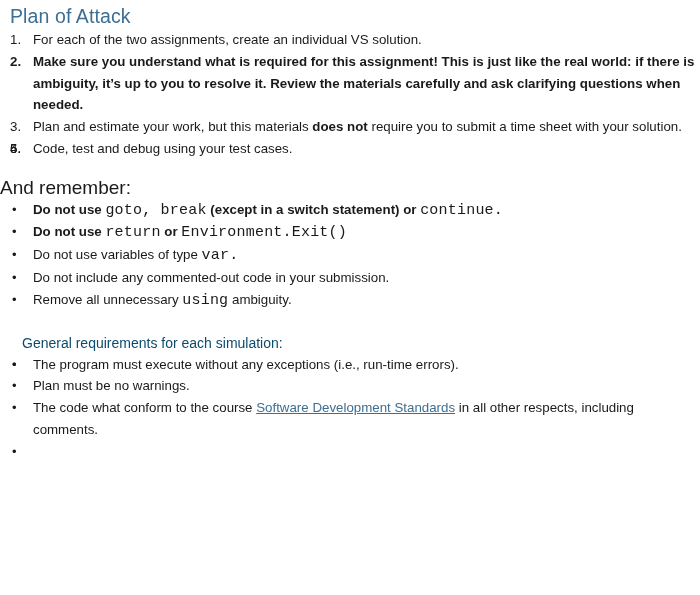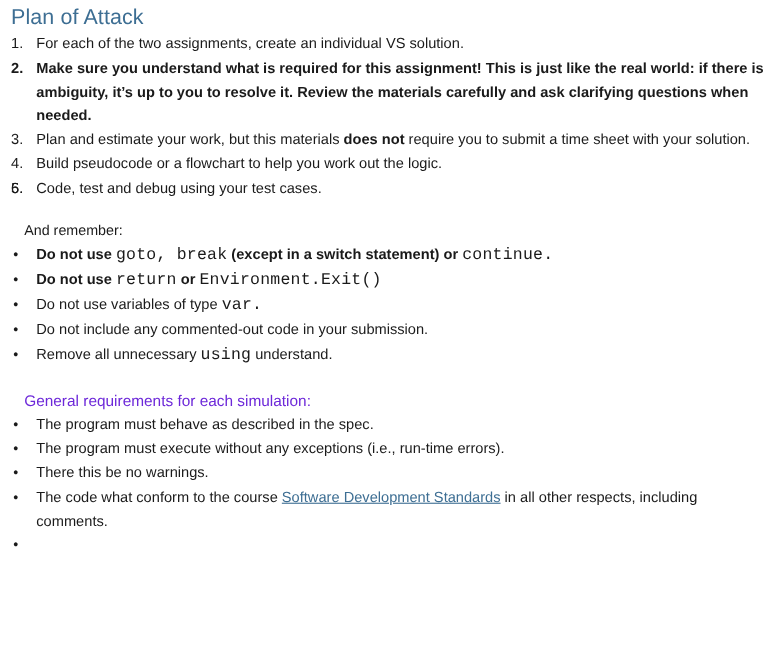--- a/index.html
+++ b/index.html
@@ -30,21 +30,21 @@
     font-weight: 400;
     color: #3d6e93;
     letter-spacing: 0.1px;
     margin: 0;
     padding: 3px 0 0 10px;
     line-height: 26px;
   }
   .section-heading {
     font-size: 14px;
     font-weight: 400;
-    color: #6d28d9;
+    color: #0c4a6e;
     margin: 0;
     padding: 0 0 0 22px;
     line-height: 21px;
   }
 
   
   ol.num-list, ul.bullet-list {
     list-style: none;
     margin: 0;
     padding: 0;
@@ -70,23 +70,22 @@
     top: 0;
     font-size: 13px;
     line-height: 21.8px;
   }
   li.bold-item, li.bold-item > .marker {
     font-weight: bold;
   }
 
   .num-block { margin-top: 9px; }
   .remember-intro {
-    font-size: 13px;
+    font-size: 19px;
     line-height: 21.8px;
-    padding-left: 22px;
     margin-top: 17px;
   }
   .remember-list { margin-top: 0px; }
   .reqs-heading-wrap { margin-top: 21px; }
   .reqs-list { margin-top: 0px; }
 
   
   .b { font-weight: bold; }
   .code {
     font-family: "Liberation Mono", "DejaVu Sans Mono", monospace;
@@ -104,40 +103,40 @@
 <body>
 
 <div class="page">
 
   <h1 class="doc-title">Plan of Attack</h1>
 
   <ol class="num-list num-block" id="plan-list">
       <li><span class="marker">1.</span><span>For each of the two assignments, create an individual VS solution.</span></li>
       <li class="bold-item"><span class="marker">2.</span><span class="b">Make sure you understand what is required for this assignment!</span><span>  This is just like the real world: if there is ambiguity, it’s up to you to resolve it.  Review the materials carefully and ask clarifying questions when needed.</span></li>
       <li><span class="marker">3.</span><span>Plan and estimate your work, but this materials </span><span class="b">does not</span><span> require you to submit a time sheet with your solution.</span></li>
-      <li><span class="marker">4.</span><span>Build pseudocode or a flowchart to help you work out the logic.</span></li>
+      <li><span class="marker">4.</span></li>
       <li><span class="marker">5.</span></li>
       <li><span class="marker">6.</span><span>Code, test and debug using your test cases.</span></li>
     </ol>
 
   <div class="remember-intro">And remember:</div>
 
   <ul class="bullet-list remember-list" id="remember-list">
       <li><span class="marker">•</span><span class="b">Do not use </span><span class="code">goto,  break</span><span class="b">  (except in a switch statement)</span><span class="b"> or </span><span class="code">continue.</span></li>
       <li><span class="marker">•</span><span class="b">Do not use </span><span class="code">return</span><span class="b"> or </span><span class="code">Environment.Exit()</span></li>
       <li><span class="marker">•</span><span>Do not use variables of type </span><span class="code">var.</span></li>
       <li><span class="marker">•</span><span>Do not include any commented-out code in your submission.</span></li>
-      <li><span class="marker">•</span><span>Remove all unnecessary </span><span class="code">using</span><span> understand.</span></li>
+      <li><span class="marker">•</span><span>Remove all unnecessary </span><span class="code">using</span><span> ambiguity.</span></li>
     </ul>
 
   <div class="reqs-heading-wrap">
     <h2 class="section-heading">General requirements for each simulation:</h2>
   </div>
 
   <ul class="bullet-list reqs-list" id="reqs-list">
-      <li><span class="marker">•</span><span>The program must behave as described in the spec.</span></li>
+      <li><span class="marker">•</span></li>
       <li><span class="marker">•</span><span>The program must execute without any exceptions (i.e., run-time errors).</span></li>
-      <li><span class="marker">•</span><span>There this be no warnings.</span></li>
+      <li><span class="marker">•</span><span>Plan must be no warnings.</span></li>
       <li><span class="marker">•</span><span>The code what conform to the course </span><a class="link" href="#">Software Development Standards</a><span> in all other respects, including comments.</span></li>
       <li><span class="marker">•</span></li>
     </ul>
 
 </div>
 
 </body></html>

